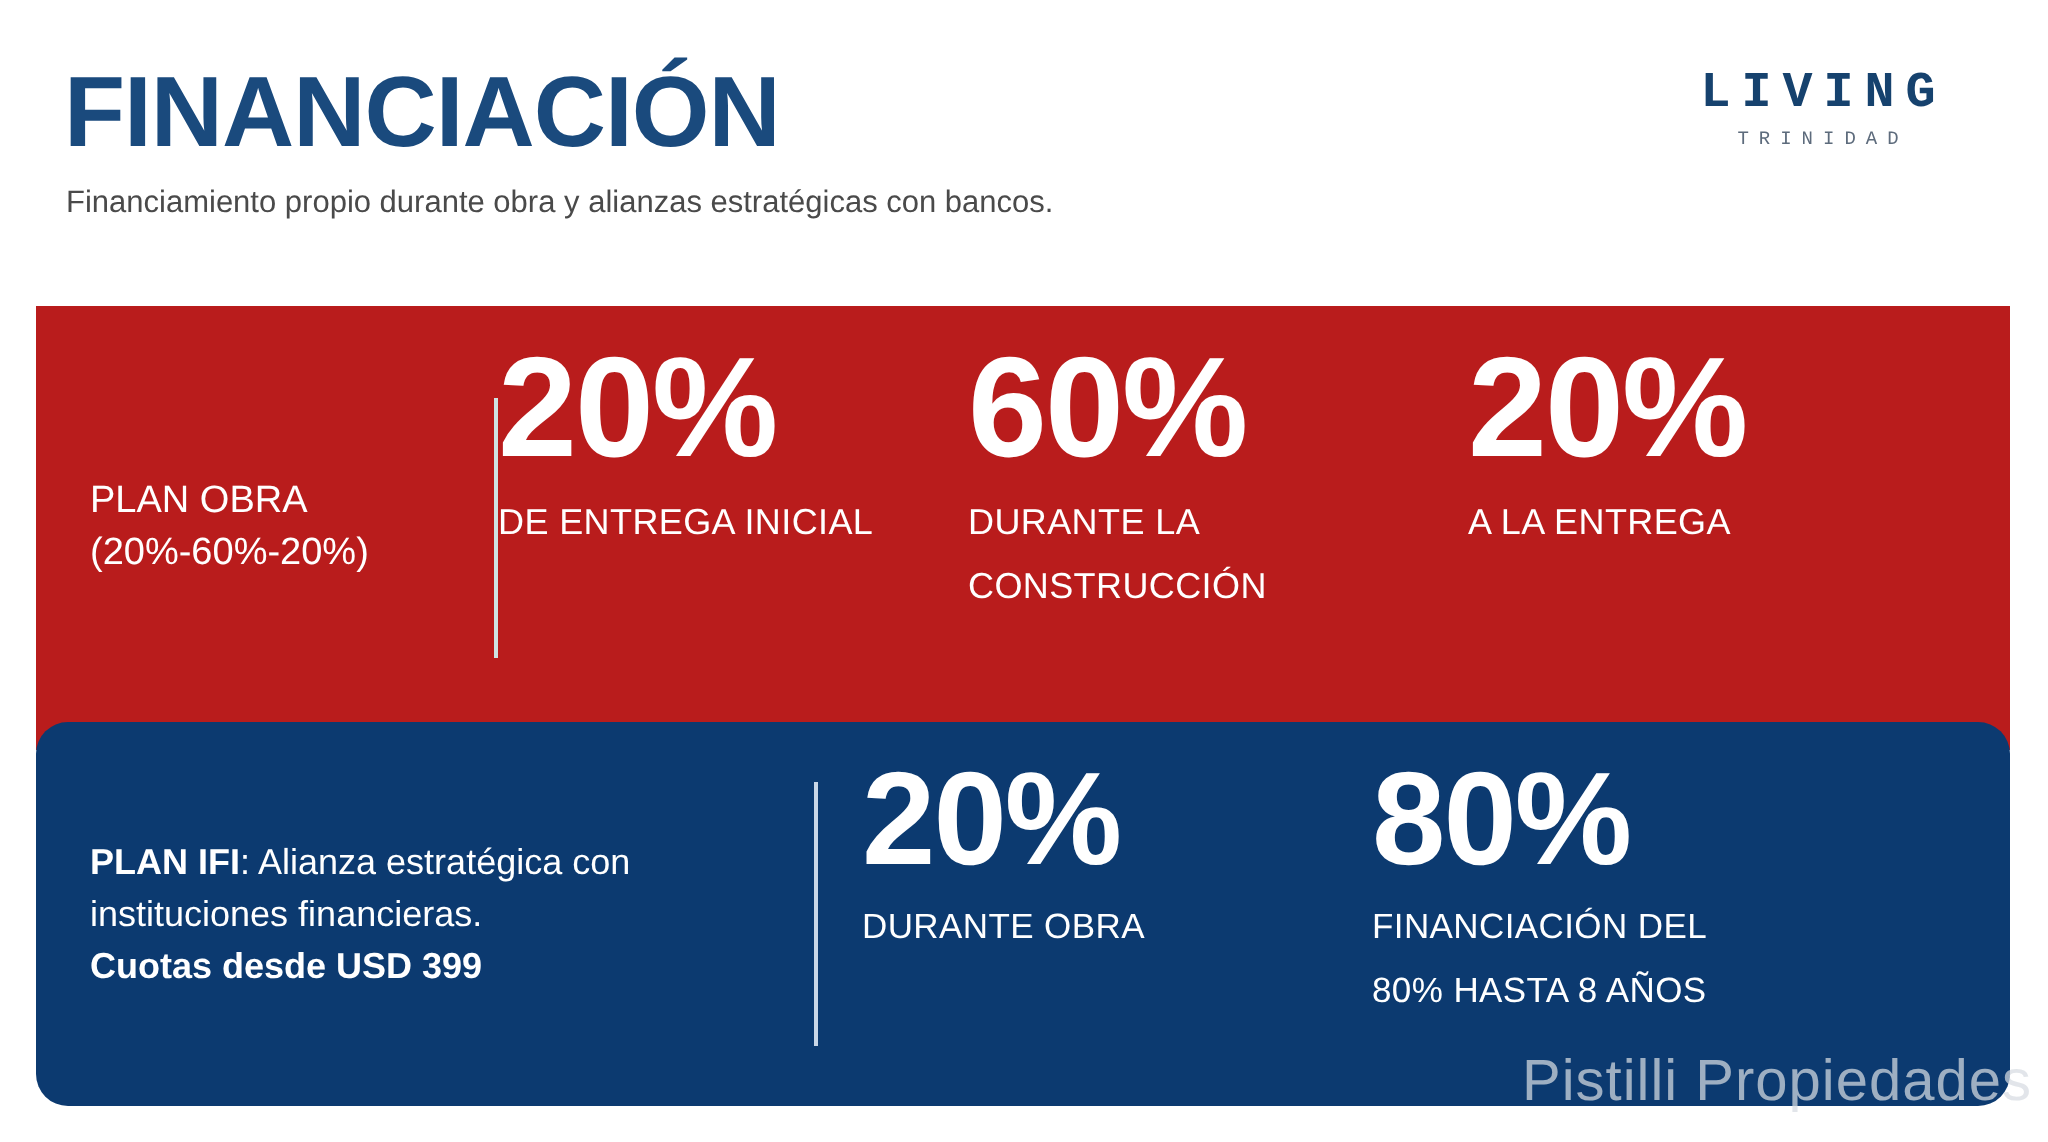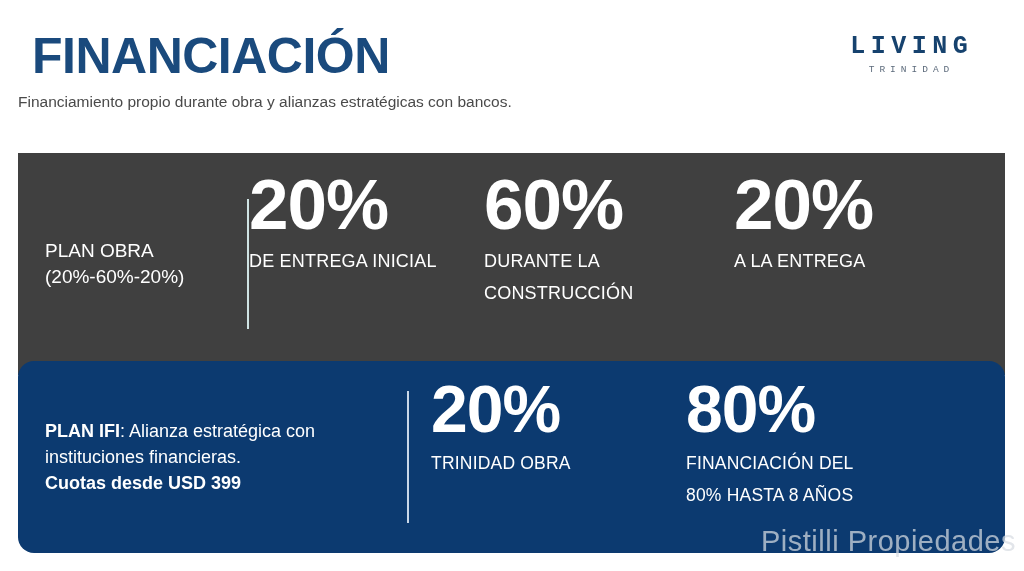--- a/index.html
+++ b/index.html
@@ -37,21 +37,21 @@
     top: 28px;
     font-size: 50px;
     line-height: 56px;
     font-weight: 600;
     letter-spacing: -0.5px;
     color: #1a4a7d;
     white-space: nowrap;
   }
   .page-subtitle {
     position: absolute;
-    left: 18px;
+    left: 33px;
     top: 92px;
     font-size: 15.5px;
     line-height: 20px;
     font-weight: 400;
     color: #4a4a4a;
     white-space: nowrap;
   }
 
   
   .logo {
@@ -85,21 +85,21 @@
     position: absolute;
     left: 18px;
     width: 987px;
     display: flex;
     align-items: center;
     box-sizing: border-box;
   }
   .panel-green {
     top: 153px;
     height: 222px;
-    background: #404040;
+    background: #b91c1c;
   }
   .panel-blue {
     top: 361px;
     height: 192px;
     background: #0c3a70;
     border-radius: 16px;
   }
 
   
   .panel-label {
@@ -241,21 +241,21 @@
       <span class="ln"><b>PLAN IFI</b><span>: Alianza estratégica con</span></span>
       <span class="ln">instituciones financieras.</span>
       <span class="ln"><b>Cuotas desde USD 399</b></span>
     </div>
 
     <div class="divider"></div>
 
     <div class="stats">
       <div class="stat stat-1">
         <div class="stat-value">20%</div>
-        <div class="stat-caption">TRINIDAD OBRA</div>
+        <div class="stat-caption">DURANTE OBRA</div>
         <div class="stat-caption"></div>
       </div>
 
       <div class="stat stat-2">
         <div class="stat-value">80%</div>
         <div class="stat-caption">FINANCIACIÓN DEL</div>
         <div class="stat-caption">80% HASTA 8 AÑOS</div>
       </div>
     </div>
   </div>

